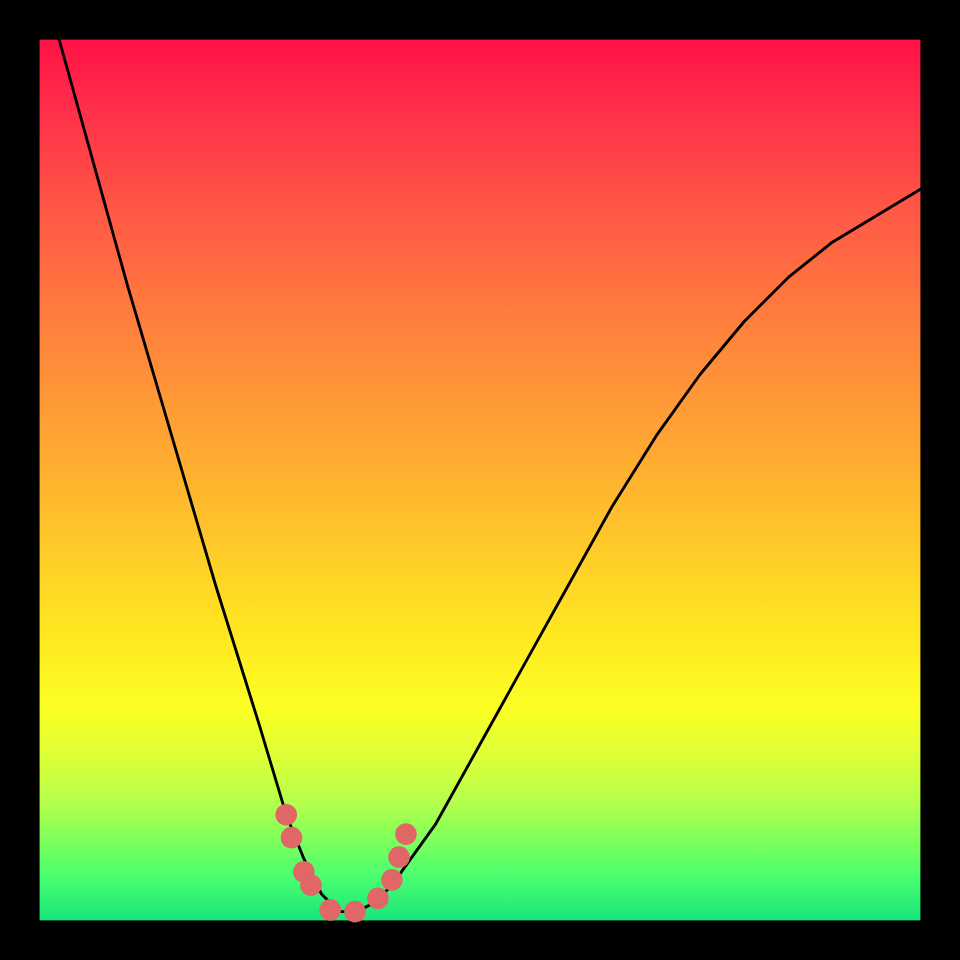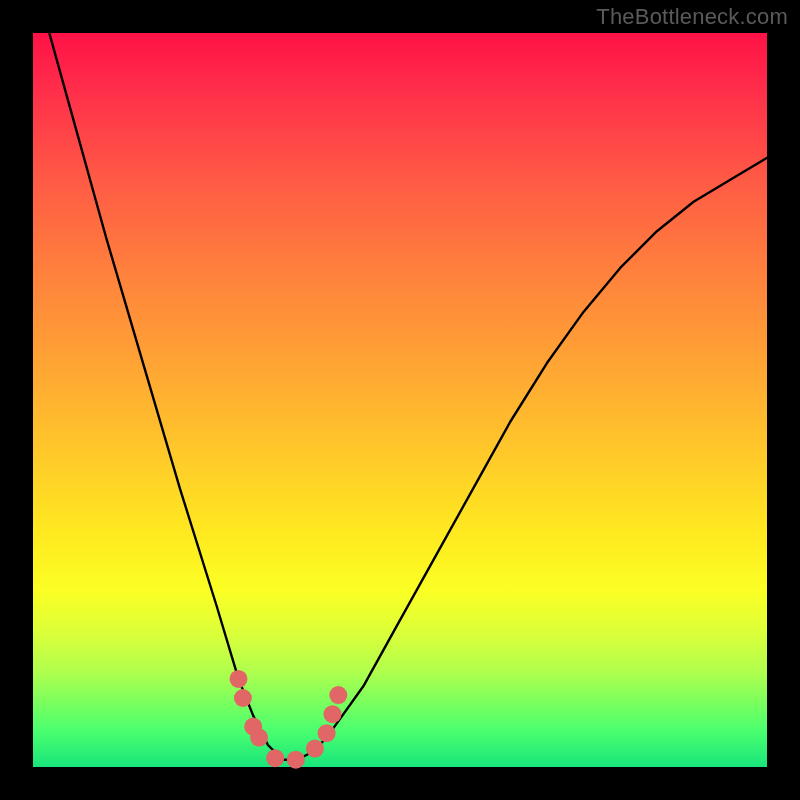--- a/index.html
+++ b/index.html
@@ -56,21 +56,20 @@
     top: 0;
     width: 734px;
     height: 734px;
     overflow: visible;
   }
 </style>
 </head>
 <body>
 
 <div class="frame">
-  <div class="attribution">TheBottleneck.com</div>
 
   <div class="plot">
     <svg class="curve" viewBox="0 0 734 734">
       <path id="curve-path" fill="none" stroke="#000" stroke-width="2.4" stroke-linecap="round" stroke-linejoin="round" d="M0.0 -58.7 L36.7 73.4 L73.4 205.5 L110.1 330.3 L146.8 455.1 L183.5 572.5 L205.5 645.9 L220.2 682.6 L234.9 712.0 L249.6 726.7 L264.2 726.7 L278.9 719.3 L293.6 704.6 L330.3 653.3 L367.0 587.2 L403.7 521.1 L440.4 455.1 L477.1 389.0 L513.8 330.3 L550.5 278.9 L587.2 234.9 L623.9 198.2 L660.6 168.8 L697.3 146.8 L734.0 124.8"></path>
       <g id="markers">
           <circle cx="205.5" cy="645.9" r="9" fill="#e06766"></circle>
           <circle cx="209.9" cy="665.0" r="9" fill="#e06766"></circle>
           <circle cx="220.2" cy="693.6" r="9" fill="#e06766"></circle>
           <circle cx="226.1" cy="704.6" r="9" fill="#e06766"></circle>
           <circle cx="242.2" cy="725.2" r="9" fill="#e06766"></circle>

